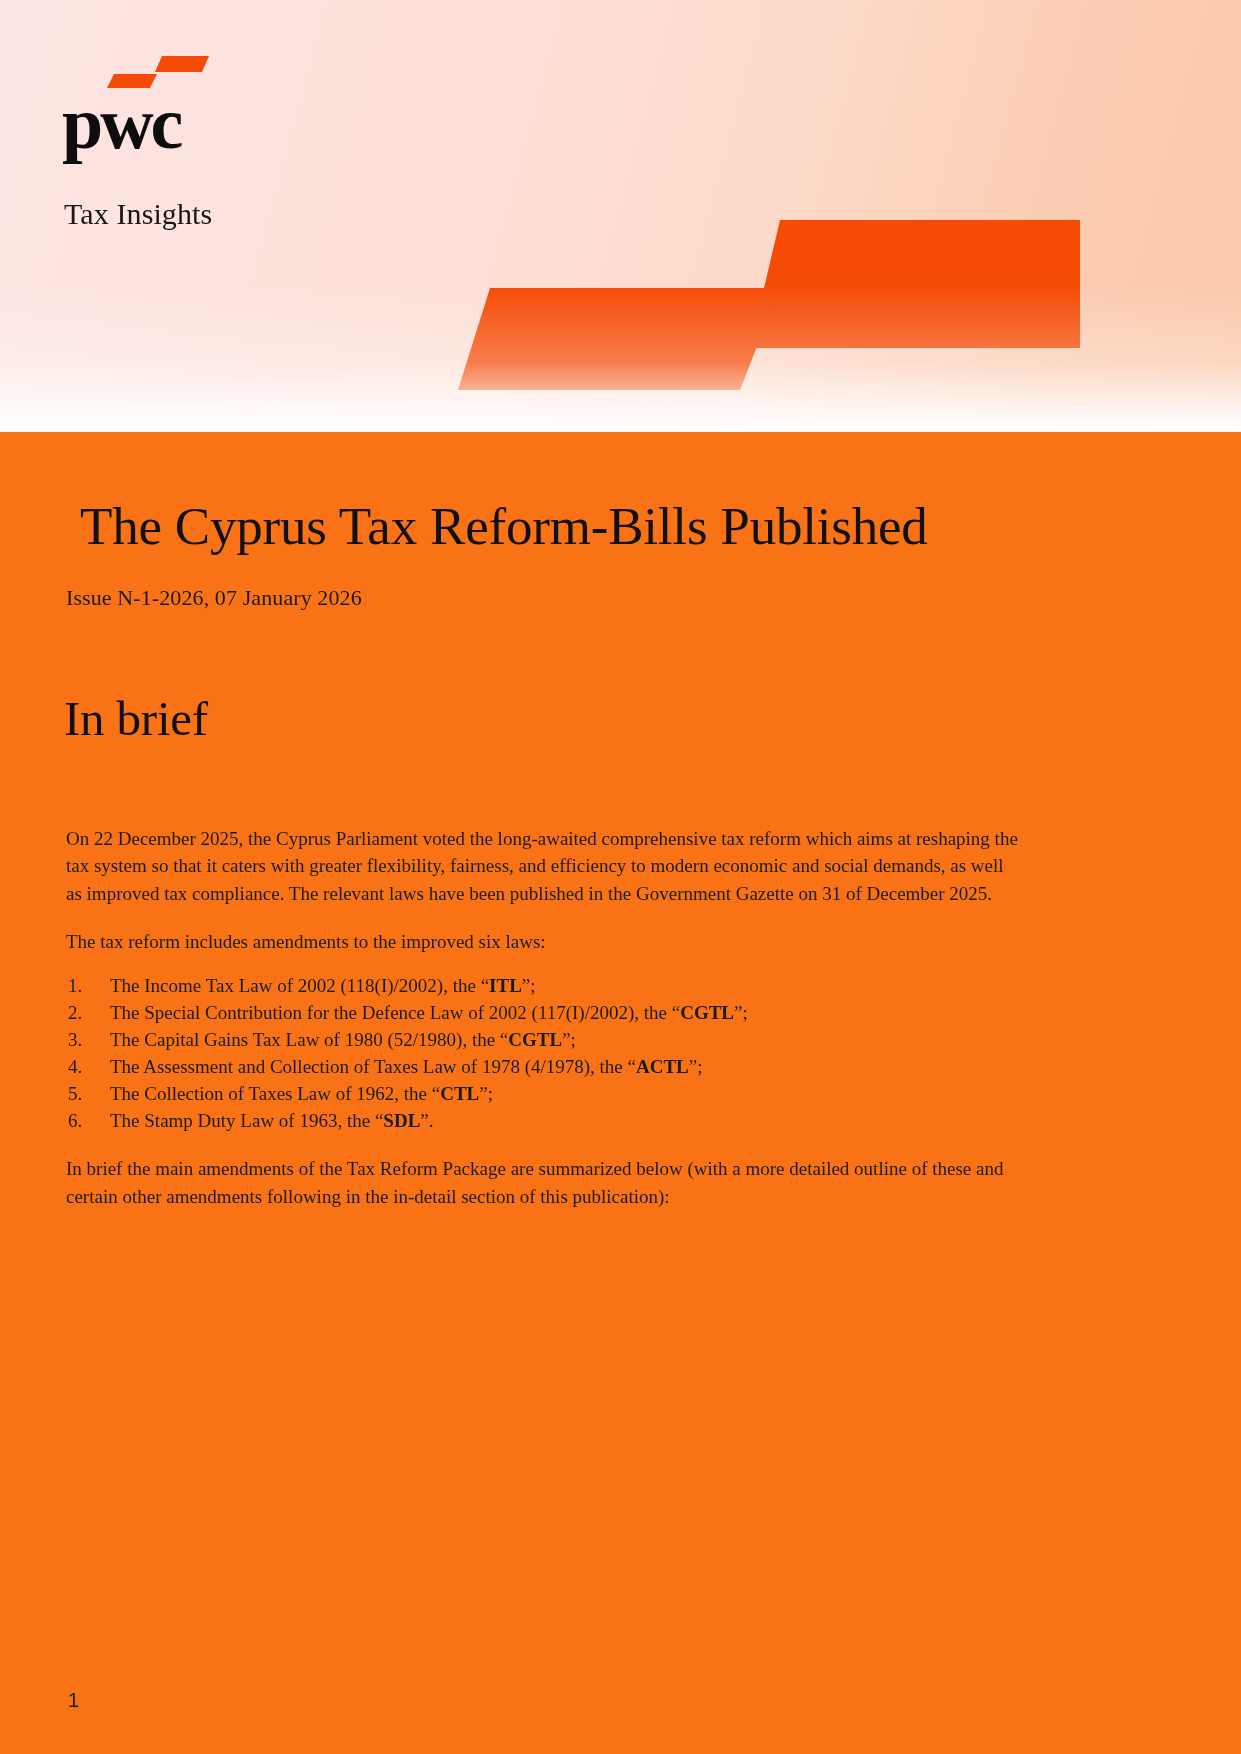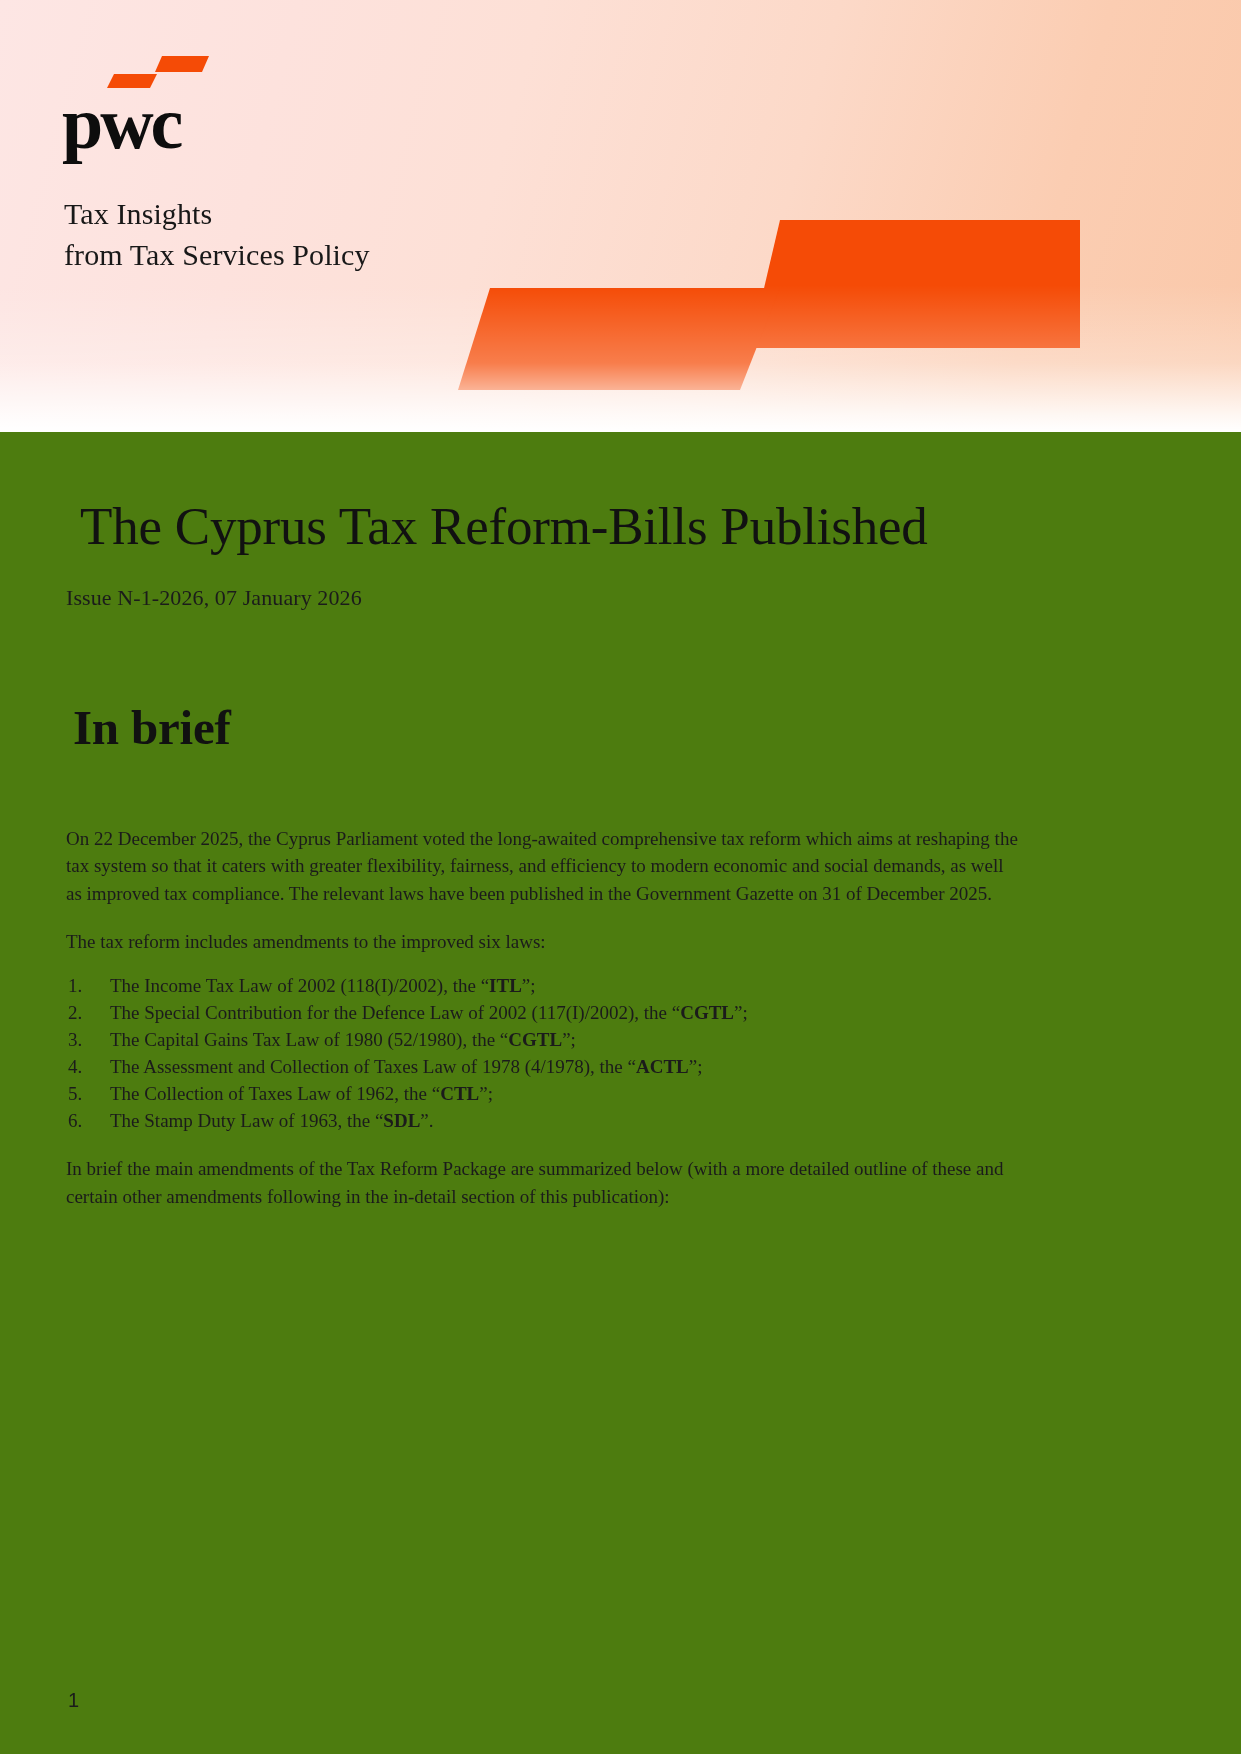--- a/index.html
+++ b/index.html
@@ -10,21 +10,21 @@
   }
   body {
     font-family: "Liberation Serif", "DejaVu Serif", serif;
     color: #1a1a1a;
   }
 
   .page {
     position: relative;
     width: 1241px;
     height: 1754px;
-    background: #4d7c0f;
+    background: #f97316;
     overflow: hidden;
   }
 
   
   .header-band {
     position: absolute;
     left: 0;
     top: 0;
     width: 1241px;
     height: 432px;
@@ -117,23 +117,23 @@
     color: #1b1b1b;
     letter-spacing: 0.1px;
   }
 
   
   .section-heading {
     position: absolute;
     left: 64px;
     top: 690px;
     font-size: 49px;
-    font-weight: bold;
+    font-weight: normal;
     color: #111111;
-    margin: 9px;
+    margin: 0;
     letter-spacing: -0.2px;
   }
 
   
   .body-copy {
     position: absolute;
     left: 66px;
     top: 825px;
     width: 955px;
     font-size: 19px;
@@ -197,21 +197,20 @@
   <div class="logo">
     <svg width="150" height="42" viewBox="0 0 150 42" xmlns="http://www.w3.org/2000/svg">
       <polygon points="52,26 95,26 88,40 45,40" fill="#F54B06"></polygon>
       <polygon points="100,8 147,8 140,24 93,24" fill="#F54B06"></polygon>
     </svg>
     <div class="logo-wordmark">pwc</div>
   </div>
 
   <div class="kicker">
     <span>Tax Insights</span>
-    <span>from Tax Services Policy</span>
   </div>
 
   <h1 class="doc-title">The Cyprus Tax Reform-Bills Published</h1>
 
   <div class="issue-line">Issue N-1-2026, 07 January 2026</div>
 
   <h2 class="section-heading">In brief</h2>
 
   <div class="body-copy">
     <p>On 22 December 2025, the Cyprus Parliament voted the long-awaited comprehensive tax reform which aims at reshaping the tax system so that it caters with greater flexibility, fairness, and efficiency to modern economic and social demands, as well as improved tax compliance. The relevant laws have been published in the Government Gazette on 31 of December 2025.</p>

